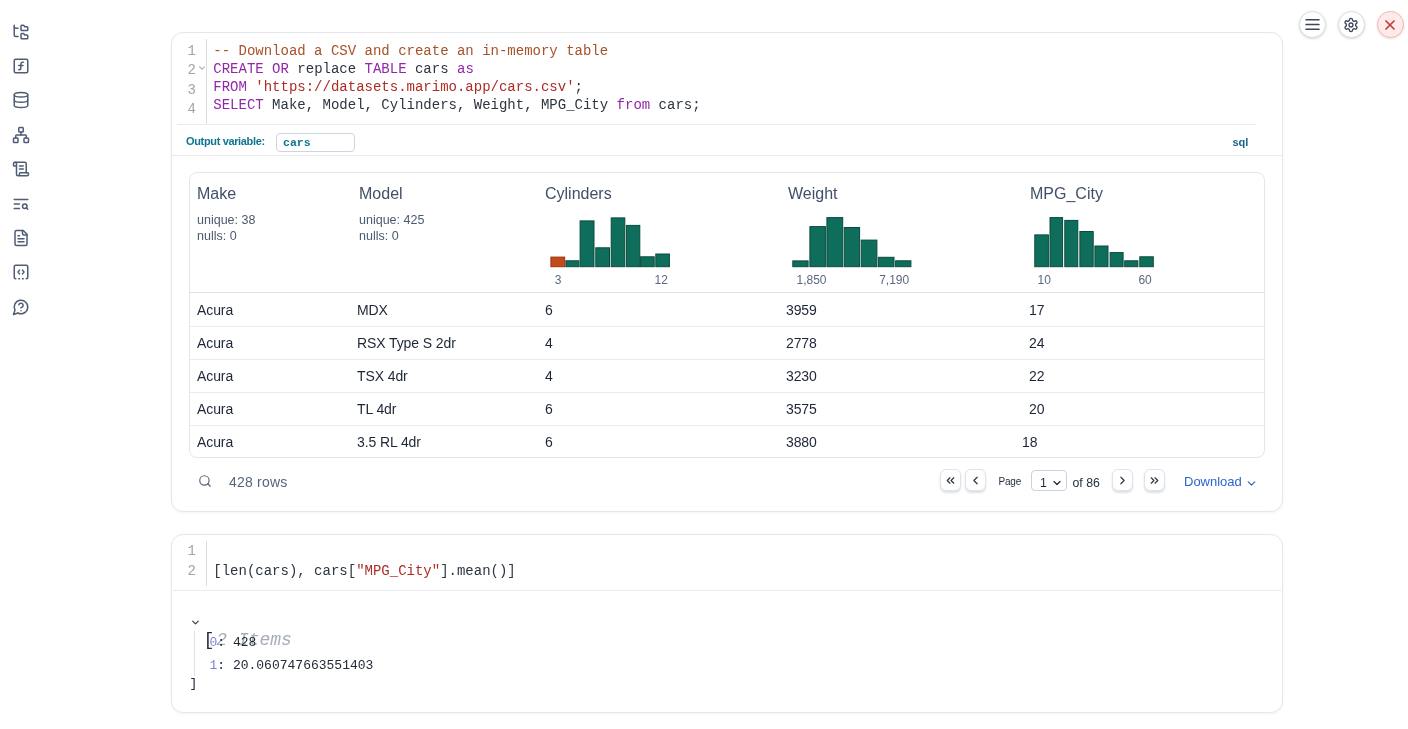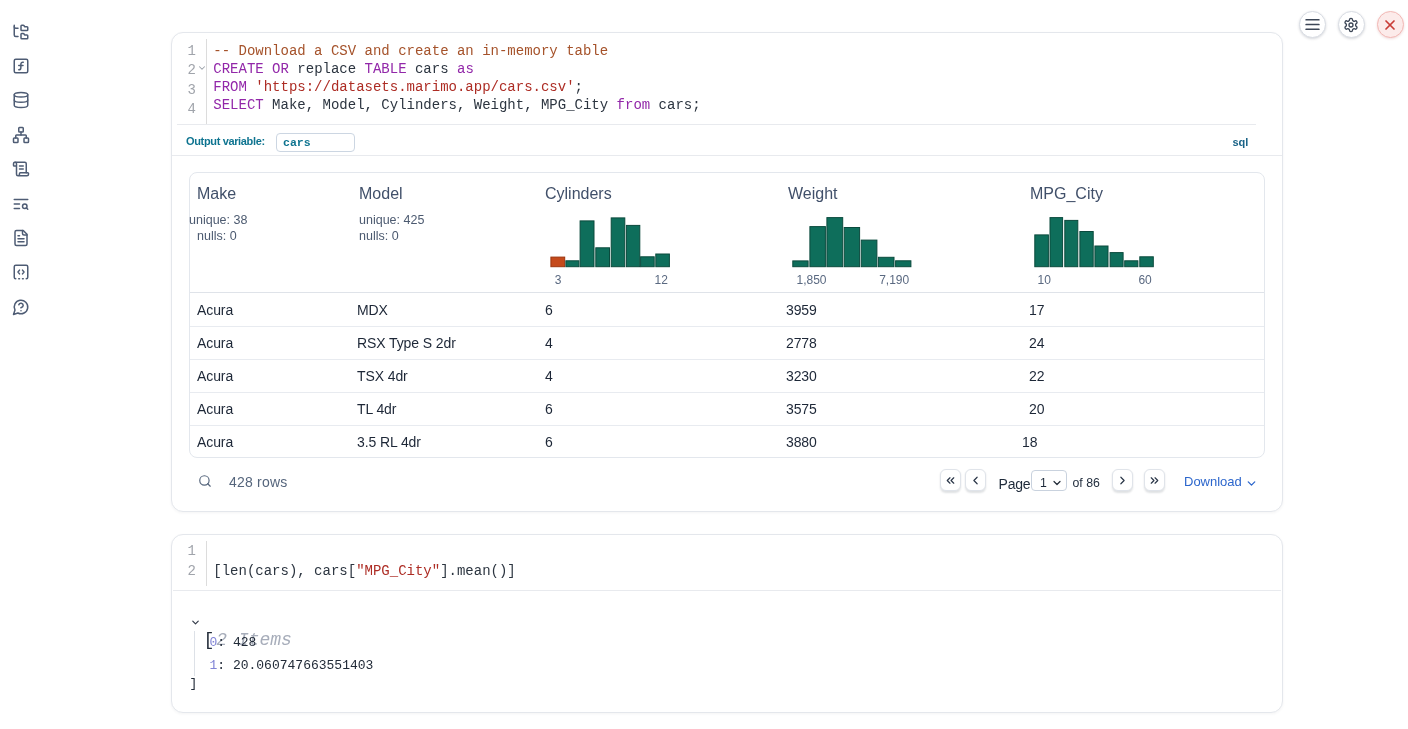--- a/index.html
+++ b/index.html
@@ -157,21 +157,21 @@
   <div class="sep" style="left:172px; top:155px; width:1110px;"></div>
 
   <div class="abs" style="left:189px; top:172px; width:1076px; height:286px; border:1px solid #e3e7ed; border-radius:8px; background:#fff;"></div>
 
   <div class="htitle" style="left:197px; top:185px;">Make</div>
   <div class="htitle" style="left:359px; top:185px;">Model</div>
   <div class="htitle" style="left:545px; top:185px;">Cylinders</div>
   <div class="htitle" style="left:788px; top:185px;">Weight</div>
   <div class="htitle" style="left:1030px; top:185px;">MPG_City</div>
 
-  <div class="hsum" style="left:189px; top:213px;text-align:center;">unique: 38</div>
+  <div class="hsum" style="left:197px; top:213px;text-align:center;">unique: 38</div>
   <div class="hsum" style="left:197px; top:228.5px;">nulls: 0</div>
   <div class="hsum" style="left:359px; top:213px;">unique: 425</div>
   <div class="hsum" style="left:359px; top:228.5px;">nulls: 0</div>
 
   <div class="abs" style="left:550px; top:210px;">
     <svg width="126" height="78" viewBox="0 0 126 78">
       <g fill="#0e6e5b" stroke="#0a4a3d" stroke-width="1">
         <rect x="0.9" y="47.1" width="13.8" height="9.6" fill="#c54a1b" stroke="#9c350e"></rect>
         <rect x="15.9" y="50.8" width="13" height="5.9"></rect>
         <rect x="30.1" y="10.9" width="13.9" height="45.8"></rect>
@@ -271,21 +271,21 @@
       <svg viewBox="0 0 24 24" fill="none" stroke="currentColor" stroke-width="2.2" stroke-linecap="round" stroke-linejoin="round">
         <path d="m11 17-5-5 5-5"></path>
         <path d="m18 17-5-5 5-5"></path>
       </svg>
     </div>
   <div class="pbtn" style="left:964.5px; top:469px;">
       <svg viewBox="0 0 24 24" fill="none" stroke="currentColor" stroke-width="2.2" stroke-linecap="round" stroke-linejoin="round">
         <path d="m15 18-6-6 6-6"></path>
       </svg>
     </div>
-  <div class="abs" style="left:998.5px; top:476px; font-size:14px; letter-spacing:-0.2px; color:#1e2a3a;">Page</div>
+  <div class="abs" style="left:998.5px; top:476px; font-size:10px; letter-spacing:-0.2px; color:#1e2a3a;">Page</div>
   <div class="abs" style="left:1031px; top:469.5px; width:36px; height:21.5px; border:1px solid #c9d2de; border-radius:4px; background:#fff;"></div>
   <div class="abs" style="left:1040px; top:476px; font-size:12.3px; color:#1e2a3a;">1</div>
   <div class="abs" style="left:1051px; top:475px; color:#222b38;">
     <svg width="12" height="12" viewBox="0 0 24 24" fill="none" stroke="currentColor" stroke-width="2.4" stroke-linecap="round" stroke-linejoin="round">
         <path d="m6 9 6 6 6-6"></path>
       </svg>
   </div>
   <div class="abs" style="left:1072.5px; top:476px; font-size:12.3px; color:#1e2a3a;">of 86</div>
   <div class="pbtn" style="left:1112.3px; top:469px;">
       <svg viewBox="0 0 24 24" fill="none" stroke="currentColor" stroke-width="2.2" stroke-linecap="round" stroke-linejoin="round">

